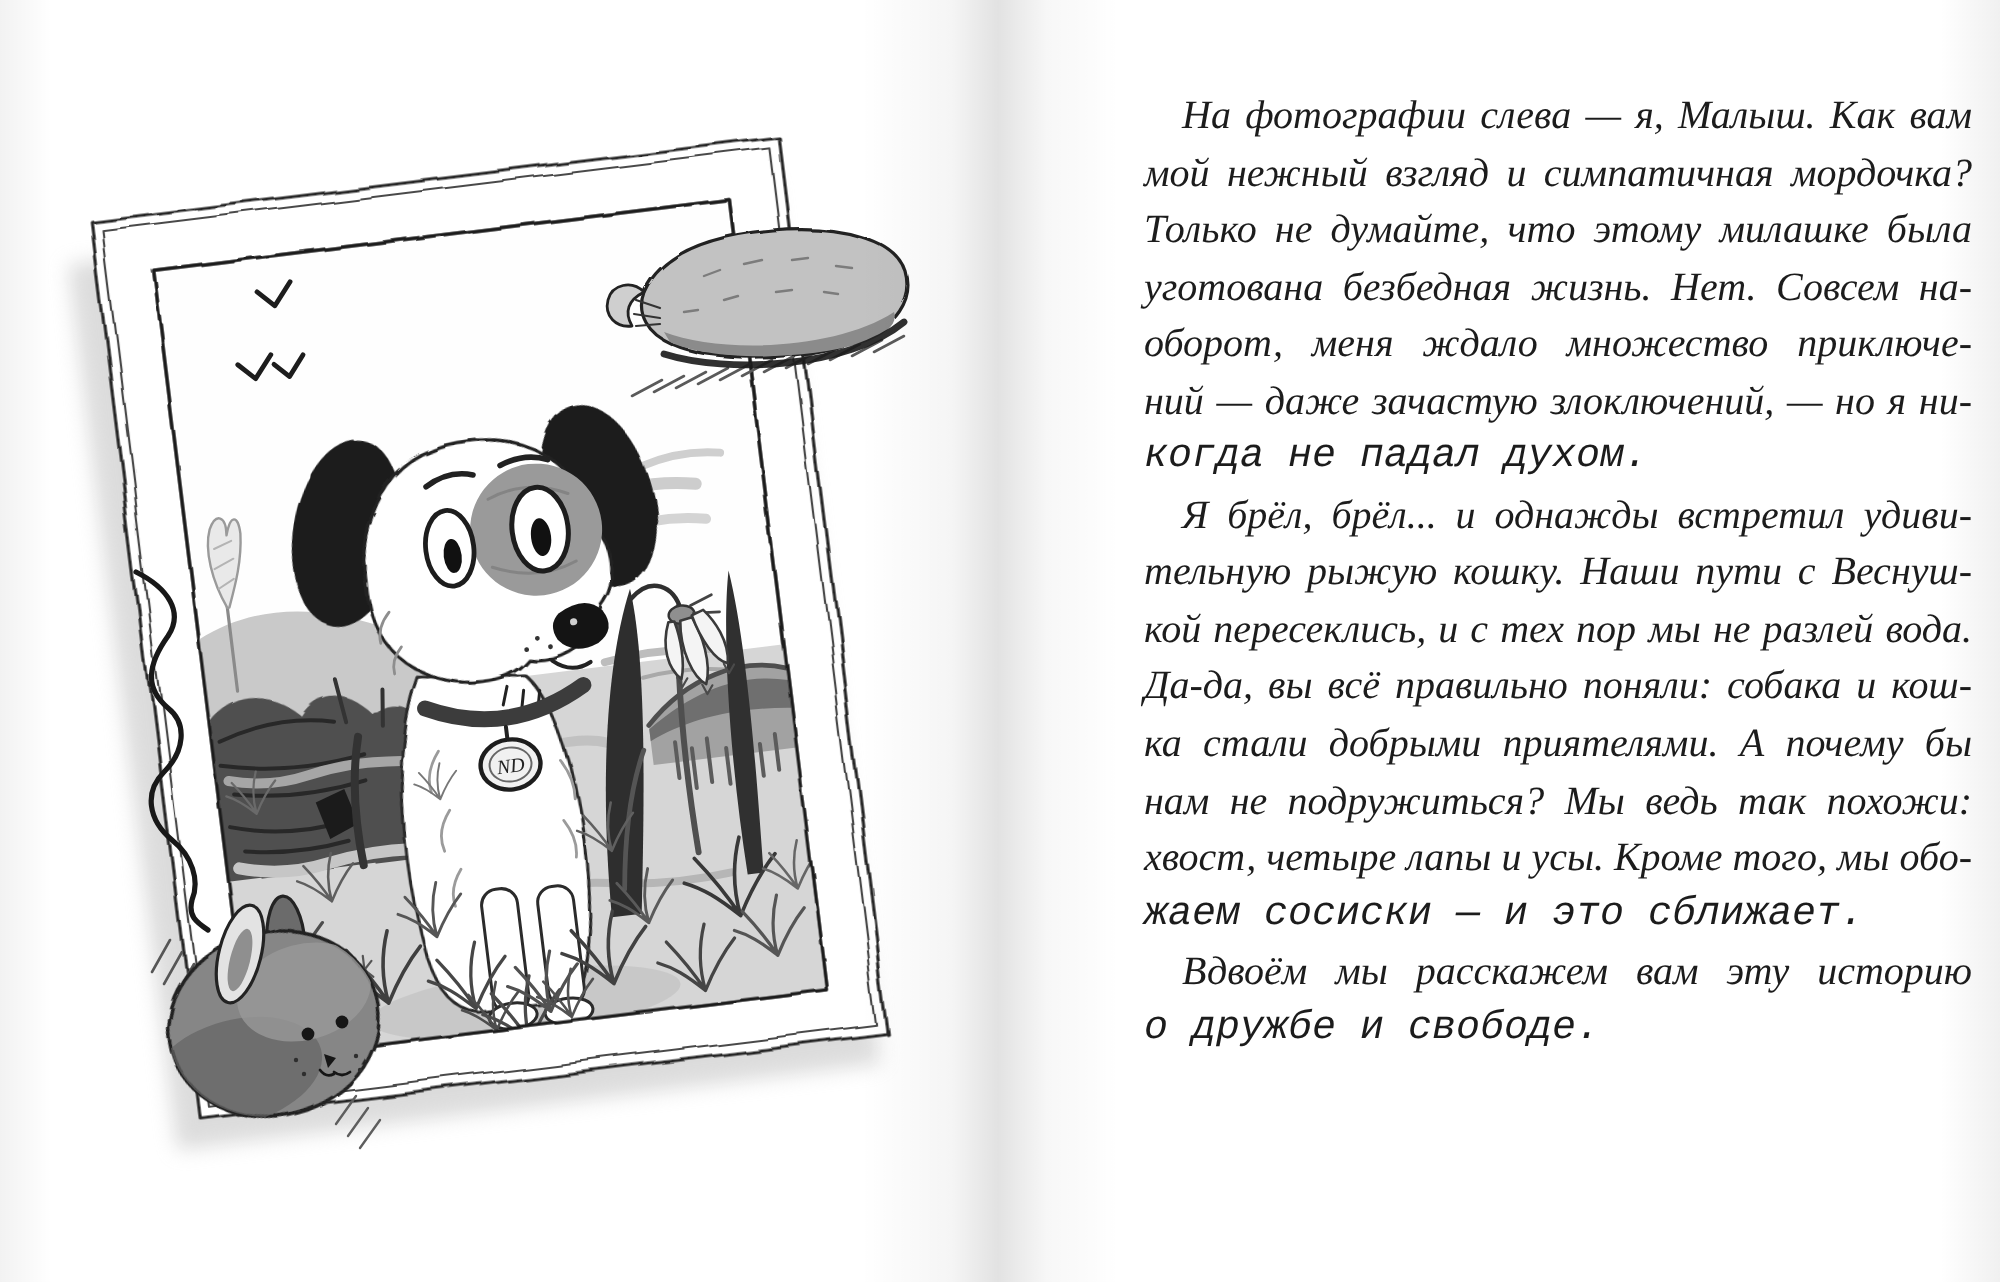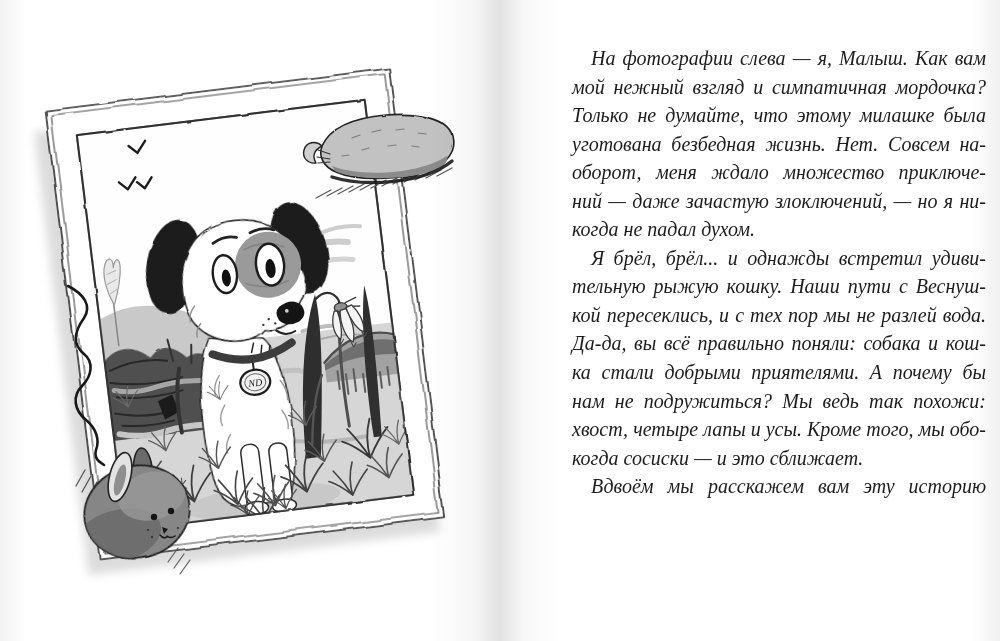--- a/index.html
+++ b/index.html
@@ -30,21 +30,21 @@
     position:absolute;left:572px;top:44px;width:414px;
     font:italic 20px/28.55px "Liberation Serif",serif;
     color:#1c1c1c;
   }
   .pline{
     white-space:nowrap;
     text-align:justify;
     -moz-text-align-last:justify;
     text-align-last:justify;
   }
-  .pline.end{text-align-last:left;-moz-text-align-last:left;}
+  .pline.end{text-align-last:left;font-family:Liberation Mono, monospace;-moz-text-align-last:left;}
   .pline.ind{text-indent:19px;}
 </style>
 </head>
 <body>
 
 <div class="spread">
 
   <svg class="ill-svg" width="540" height="641" viewBox="0 0 540 641" xmlns="http://www.w3.org/2000/svg">
     <defs>
       <filter id="wob1" x="-15%" y="-15%" width="130%" height="130%">
@@ -264,20 +264,21 @@
     <div class="pline">оборот, меня ждало множество приключе-</div>
     <div class="pline">ний — даже зачастую злоключений, — но я ни-</div>
     <div class="pline end">когда не падал духом.</div>
     <div class="pline ind">Я брёл, брёл... и однажды встретил удиви-</div>
     <div class="pline">тельную рыжую кошку. Наши пути с Веснуш-</div>
     <div class="pline">кой пересеклись, и с тех пор мы не разлей вода.</div>
     <div class="pline">Да-да, вы всё правильно поняли: собака и кош-</div>
     <div class="pline">ка стали добрыми приятелями. А почему бы</div>
     <div class="pline">нам не подружиться? Мы ведь так похожи:</div>
     <div class="pline">хвост, четыре лапы и усы. Кроме того, мы обо-</div>
-    <div class="pline end">когда сосиски — и это сближает.</div>
+    <div class="pline end">жаем сосиски — и это сближает.</div>
     <div class="pline ind">Вдвоём мы расскажем вам эту историю</div>
+    <div class="pline end">о дружбе и свободе.</div>
   </div>
 
   <div class="gutter"></div>
   <div class="edge-left"></div>
   <div class="edge-right"></div>
 </div>
 
 </body></html>

